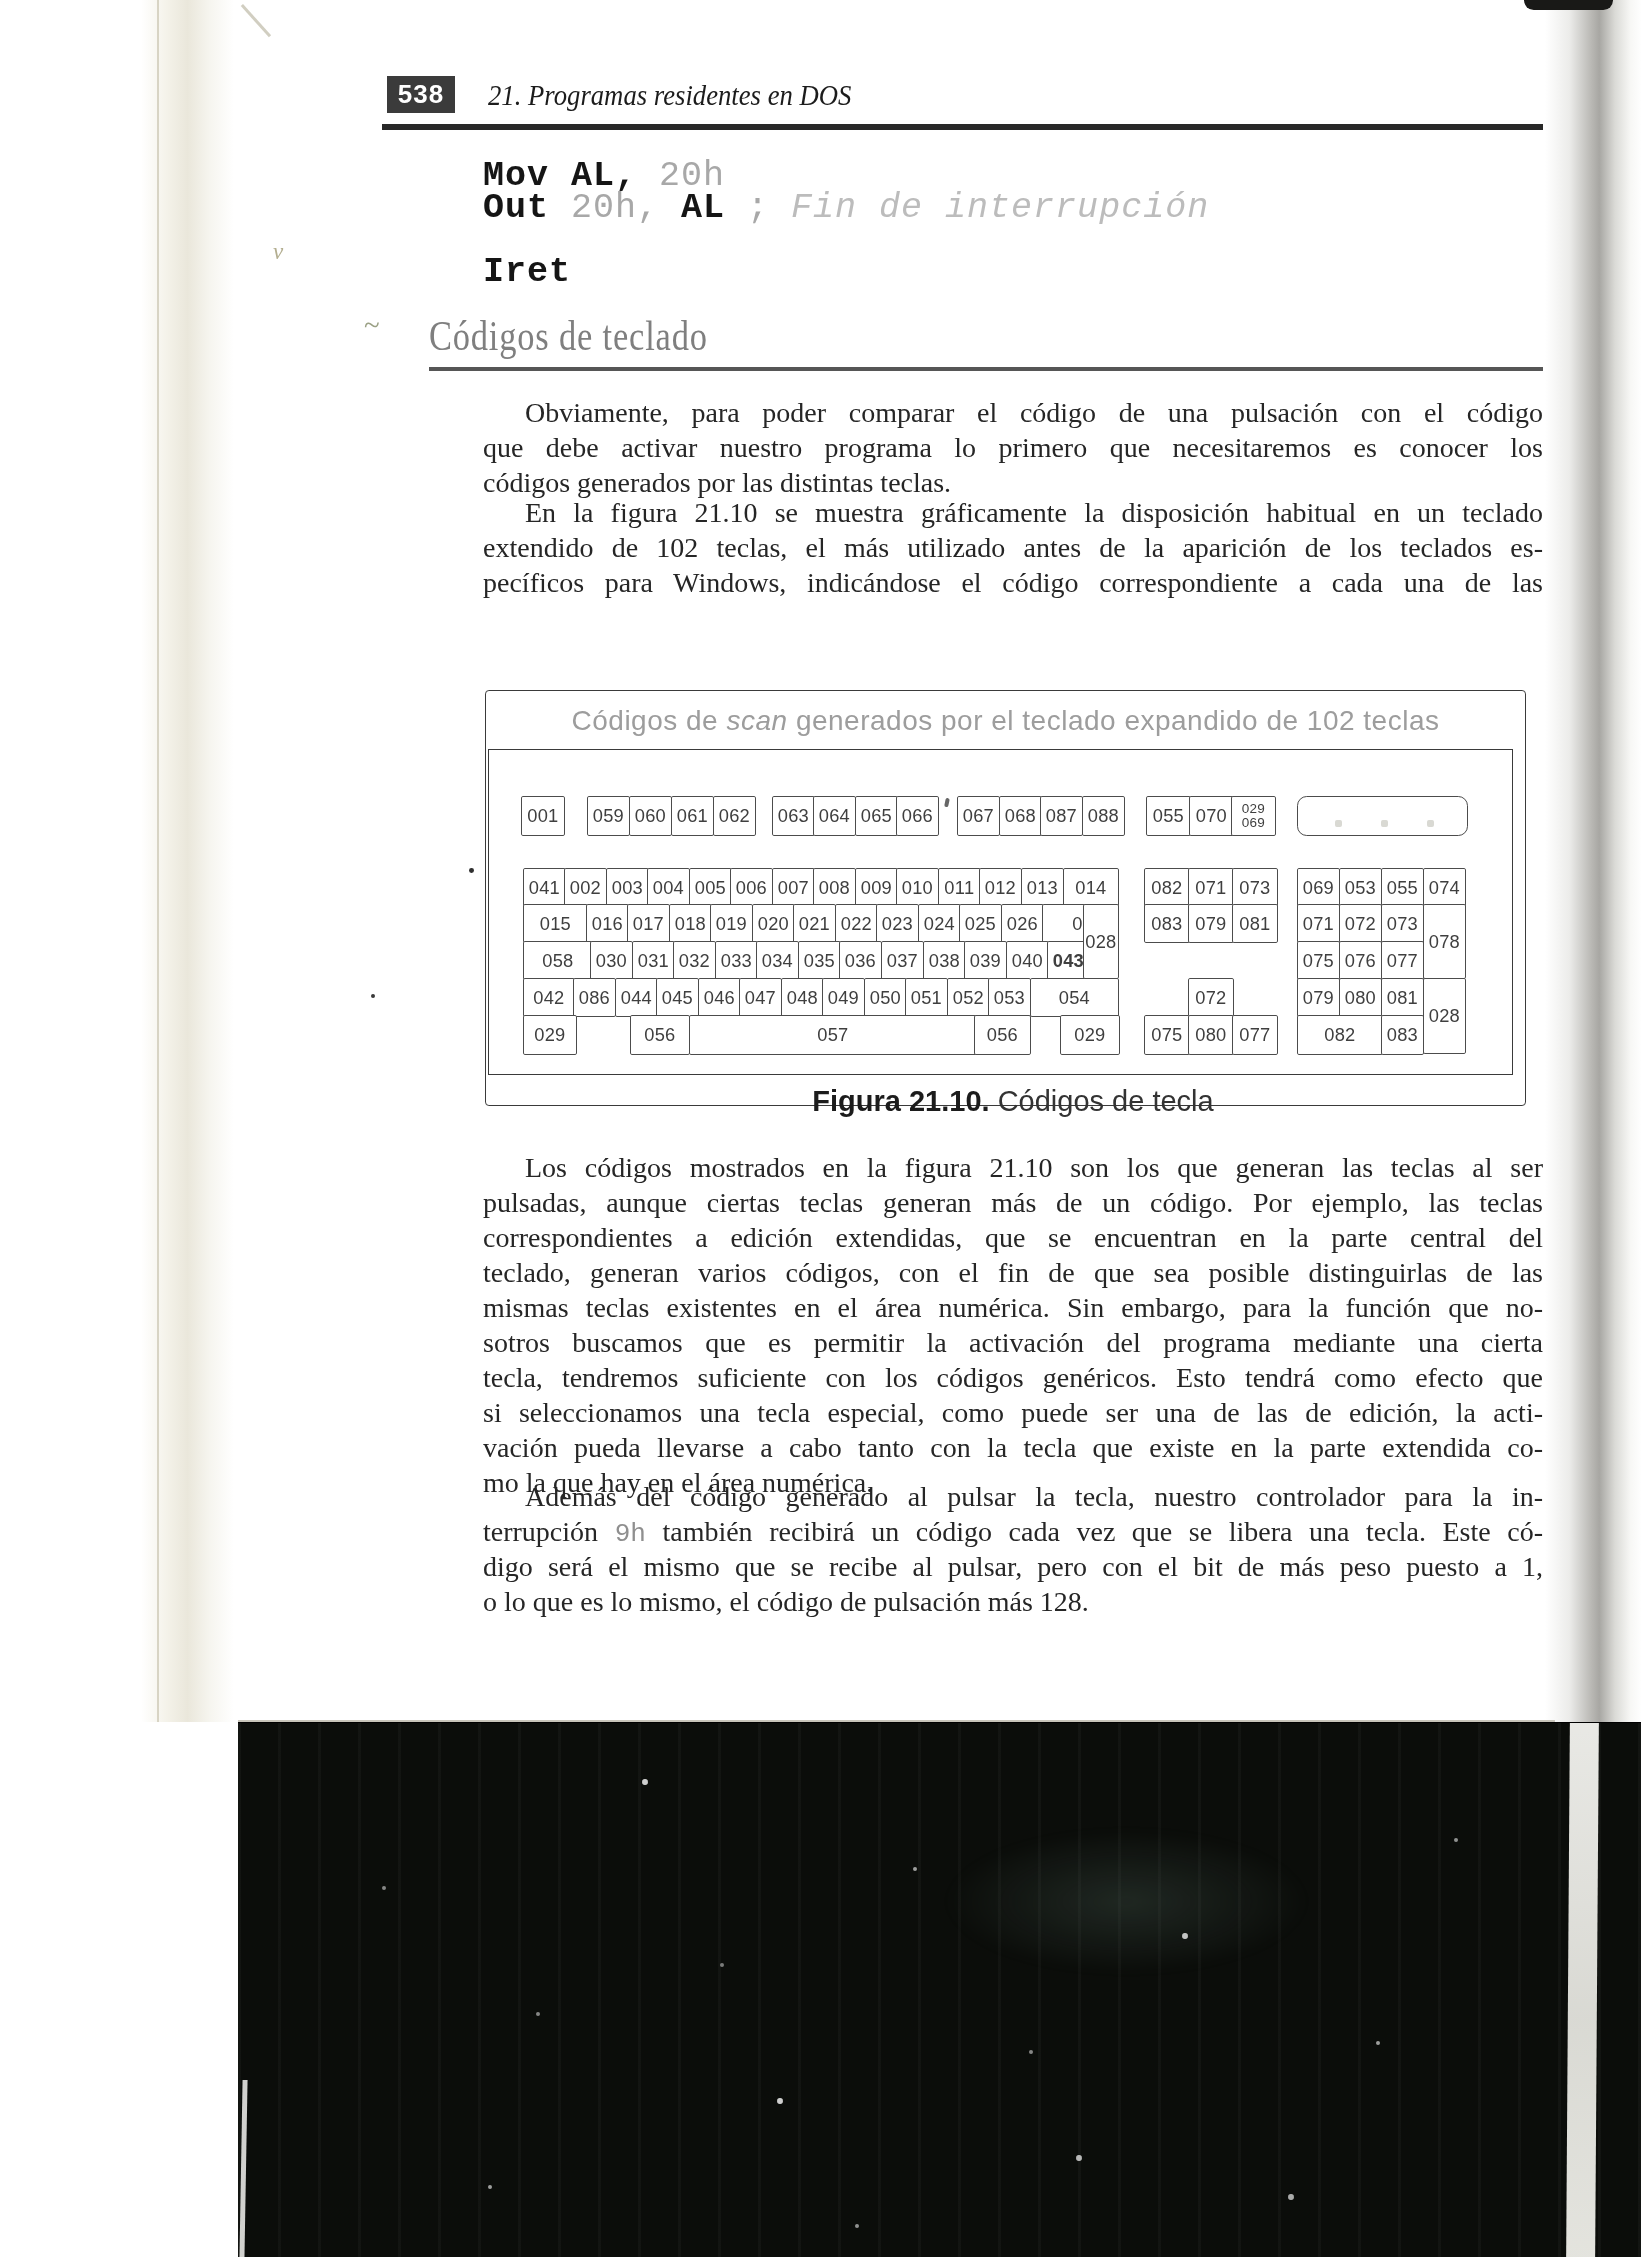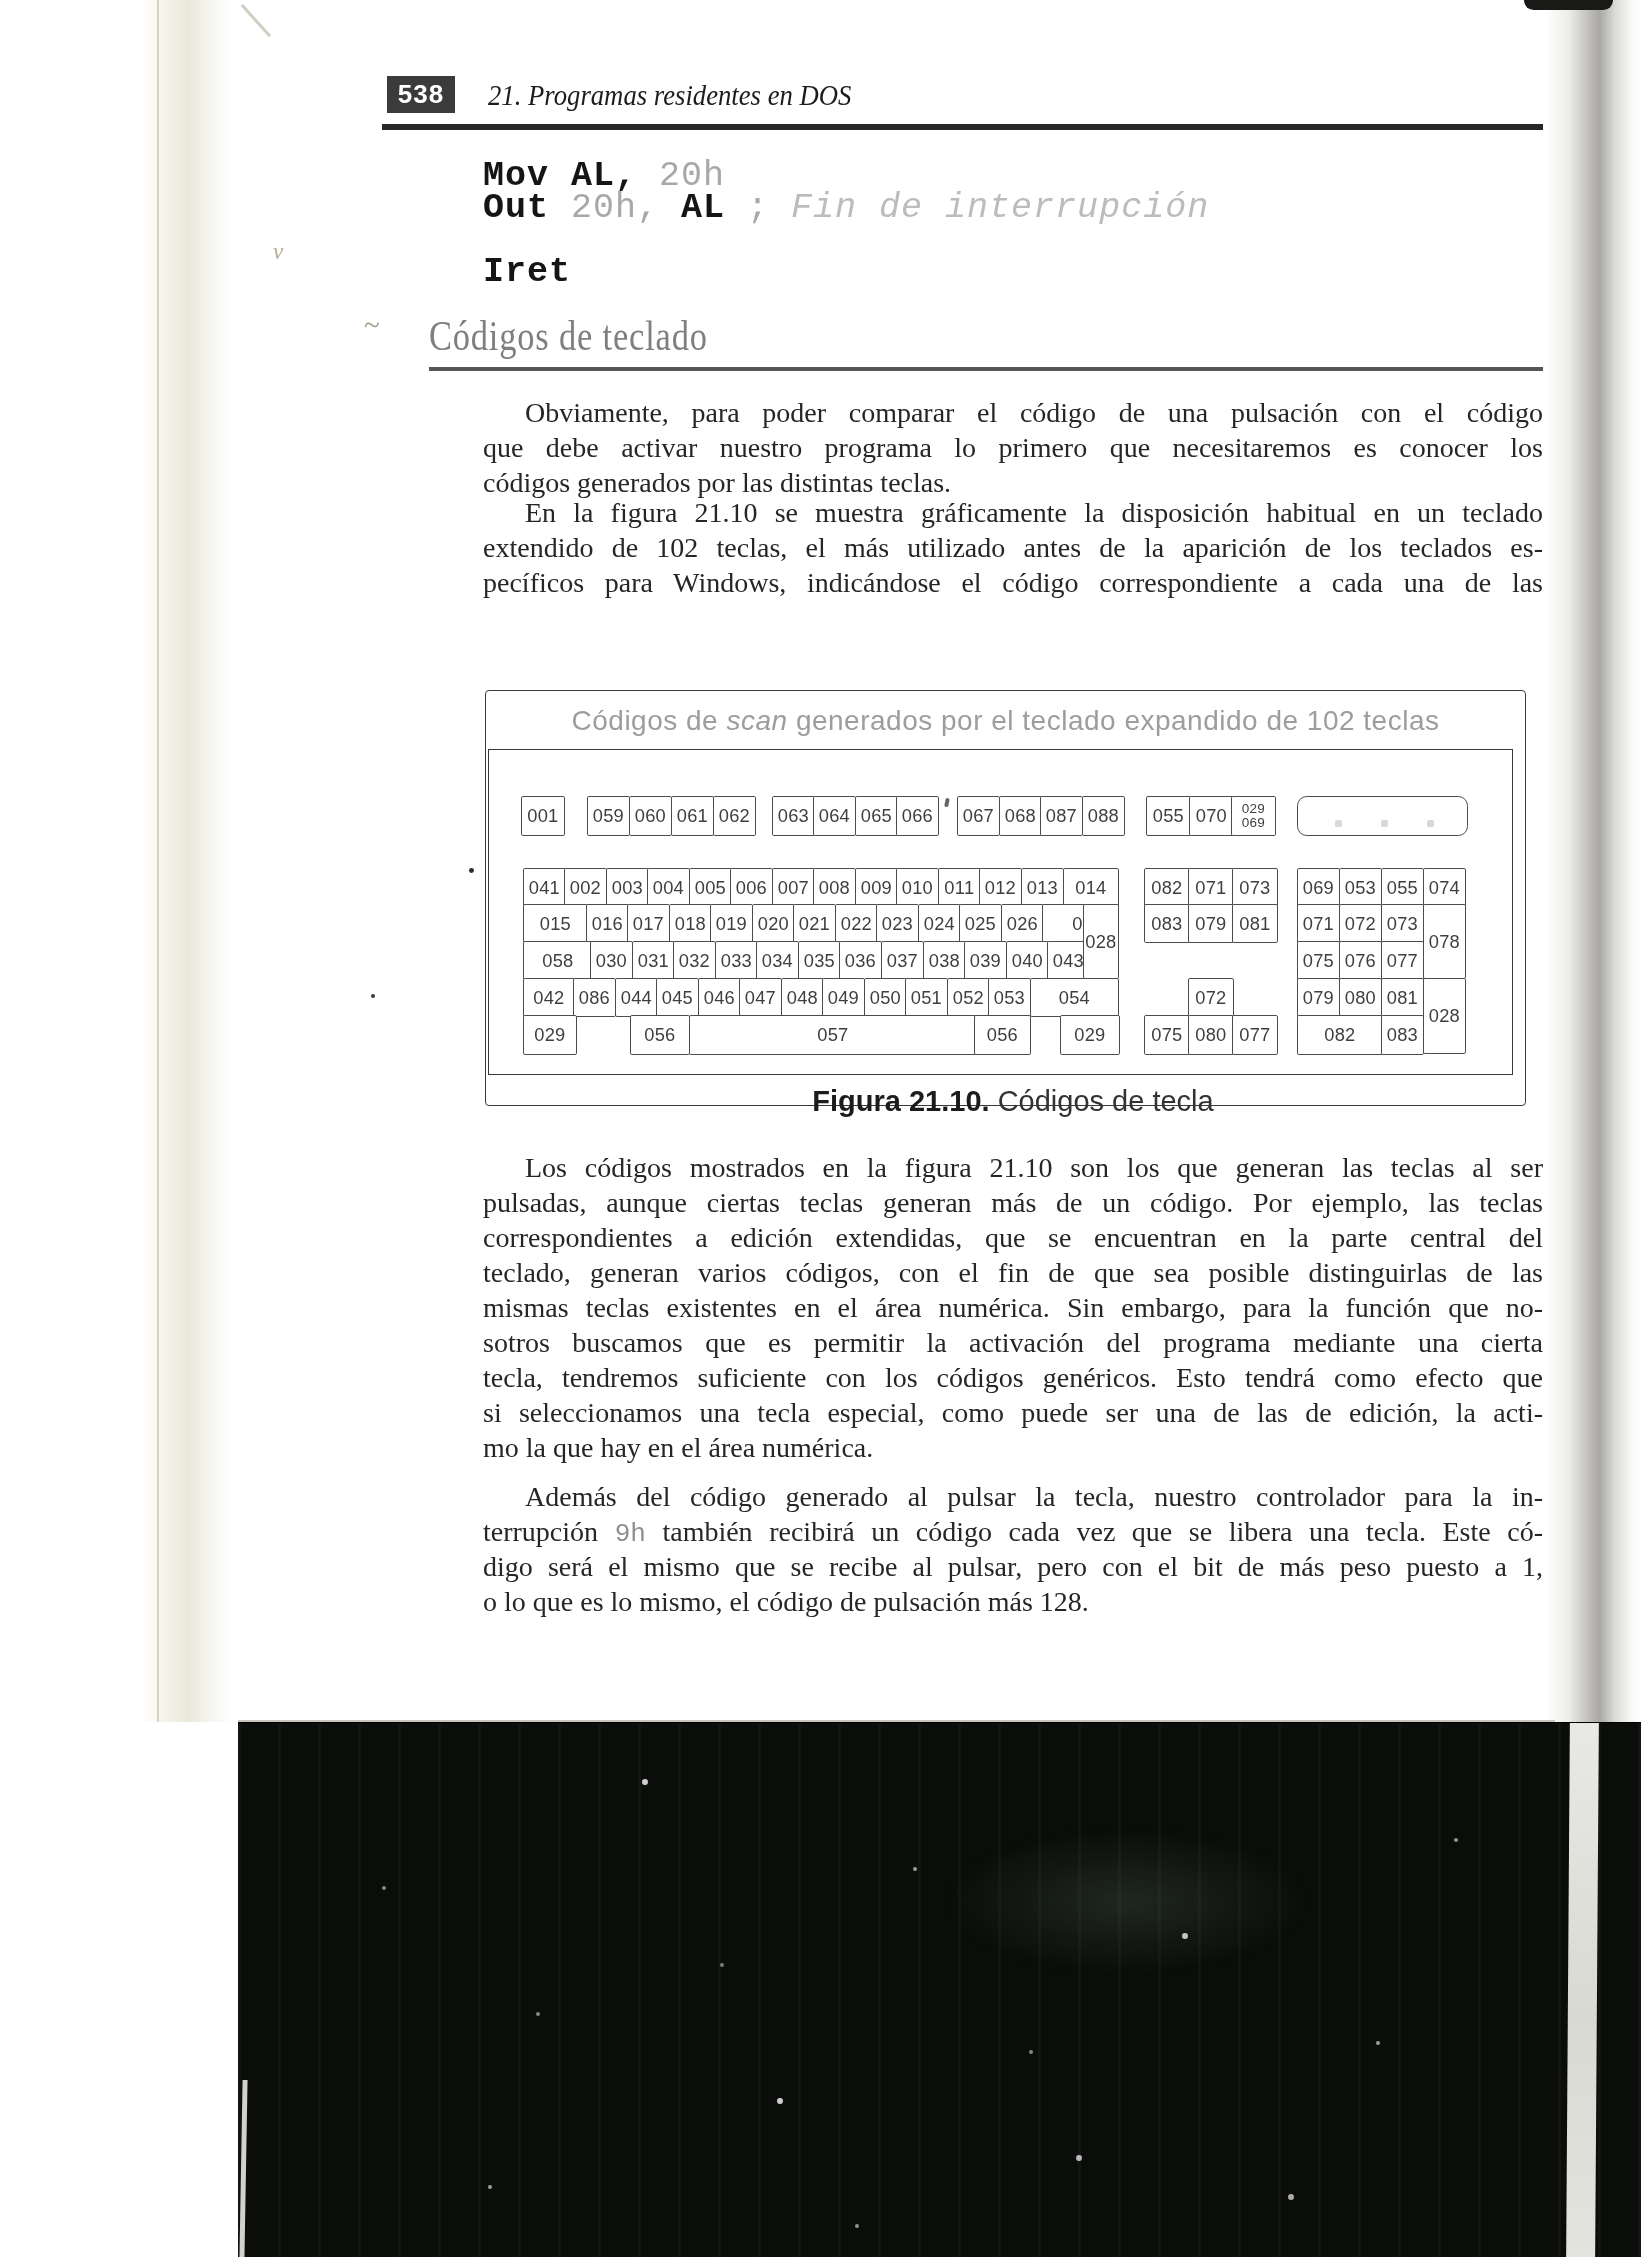--- a/index.html
+++ b/index.html
@@ -130,20 +130,21 @@
   </div>
 <div class="para p3">
     <div class="text-line indent">Los códigos mostrados en la figura 21.10 son los que generan las teclas al ser</div>
     <div class="text-line">pulsadas, aunque ciertas teclas generan más de un código. Por ejemplo, las teclas</div>
     <div class="text-line">correspondientes a edición extendidas, que se encuentran en la parte central del</div>
     <div class="text-line">teclado, generan varios códigos, con el fin de que sea posible distinguirlas de las</div>
     <div class="text-line">mismas teclas existentes en el área numérica. Sin embargo, para la función que no-</div>
     <div class="text-line">sotros buscamos que es permitir la activación del programa mediante una cierta</div>
     <div class="text-line">tecla, tendremos suficiente con los códigos genéricos. Esto tendrá como efecto que</div>
     <div class="text-line">si seleccionamos una tecla especial, como puede ser una de las de edición, la acti-</div>
+    <div class="text-line">vación pueda llevarse a cabo tanto con la tecla que existe en la parte extendida co-</div>
     <div class="text-line last">mo la que hay en el área numérica.</div>
   </div>
 <div class="para p4">
     <div class="text-line indent">Además del código generado al pulsar la tecla, nuestro controlador para la in-</div>
     <div class="text-line"><span>terrupción </span><span class="c-mono-dim">9h</span><span> también recibirá un código cada vez que se libera una tecla. Este có-</span></div>
     <div class="text-line">digo será el mismo que se recibe al pulsar, pero con el bit de más peso puesto a 1,</div>
     <div class="text-line last">o lo que es lo mismo, el código de pulsación más 128.</div>
   </div>
 
 <div class="fig-outer">
@@ -207,21 +208,21 @@
         <div class="kb-key" style="left: 143px; top: 191px; width: 43px; height: 39px;">031</div>
         <div class="kb-key" style="left: 184px; top: 191px; width: 43px; height: 39px;">032</div>
         <div class="kb-key" style="left: 226px; top: 191px; width: 43px; height: 39px;">033</div>
         <div class="kb-key" style="left: 267px; top: 191px; width: 43px; height: 39px;">034</div>
         <div class="kb-key" style="left: 309px; top: 191px; width: 43px; height: 39px;">035</div>
         <div class="kb-key" style="left: 350px; top: 191px; width: 43px; height: 39px;">036</div>
         <div class="kb-key" style="left: 392px; top: 191px; width: 43px; height: 39px;">037</div>
         <div class="kb-key" style="left: 434px; top: 191px; width: 43px; height: 39px;">038</div>
         <div class="kb-key" style="left: 475px; top: 191px; width: 43px; height: 39px;">039</div>
         <div class="kb-key" style="left: 517px; top: 191px; width: 43px; height: 39px;">040</div>
-        <div class="kb-key" style="left: 558px; top: 191px; width: 43px; height: 39px;">043</div>
+        <div class="kb-key" style="left: 558px; top: 191px; width: 43px; height: 39px; font-weight: bold;">043</div>
         <div class="kb-key" style="left: 34px; top: 228px; width: 52px; height: 39px;">042</div>
         <div class="kb-key" style="left: 84px; top: 228px; width: 43px; height: 39px;">086</div>
         <div class="kb-key" style="left: 126px; top: 228px; width: 43px; height: 39px;">044</div>
         <div class="kb-key" style="left: 167px; top: 228px; width: 43px; height: 39px;">045</div>
         <div class="kb-key" style="left: 209px; top: 228px; width: 43px; height: 39px;">046</div>
         <div class="kb-key" style="left: 250px; top: 228px; width: 43px; height: 39px;">047</div>
         <div class="kb-key" style="left: 292px; top: 228px; width: 43px; height: 39px;">048</div>
         <div class="kb-key" style="left: 333px; top: 228px; width: 43px; height: 39px;">049</div>
         <div class="kb-key" style="left: 375px; top: 228px; width: 43px; height: 39px;">050</div>
         <div class="kb-key" style="left: 416px; top: 228px; width: 43px; height: 39px;">051</div>

